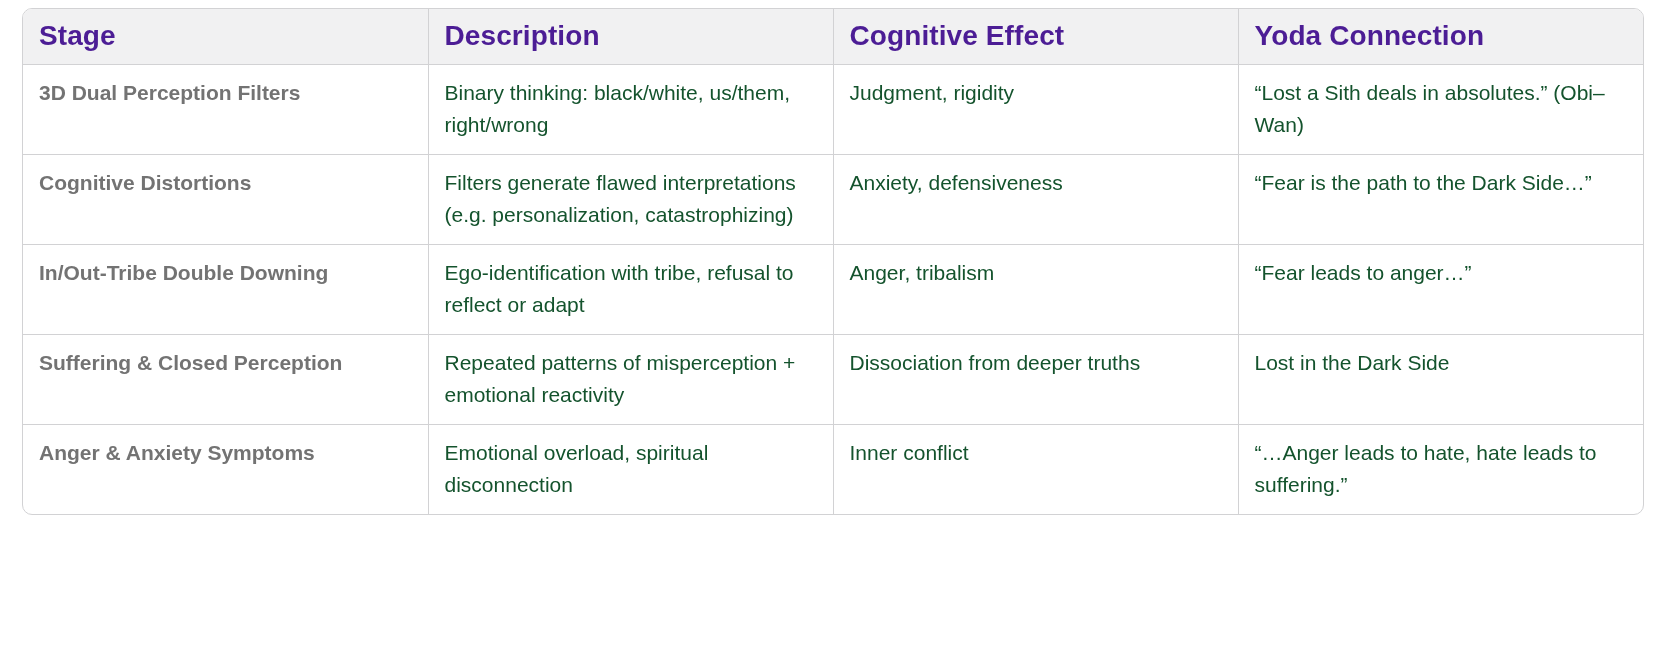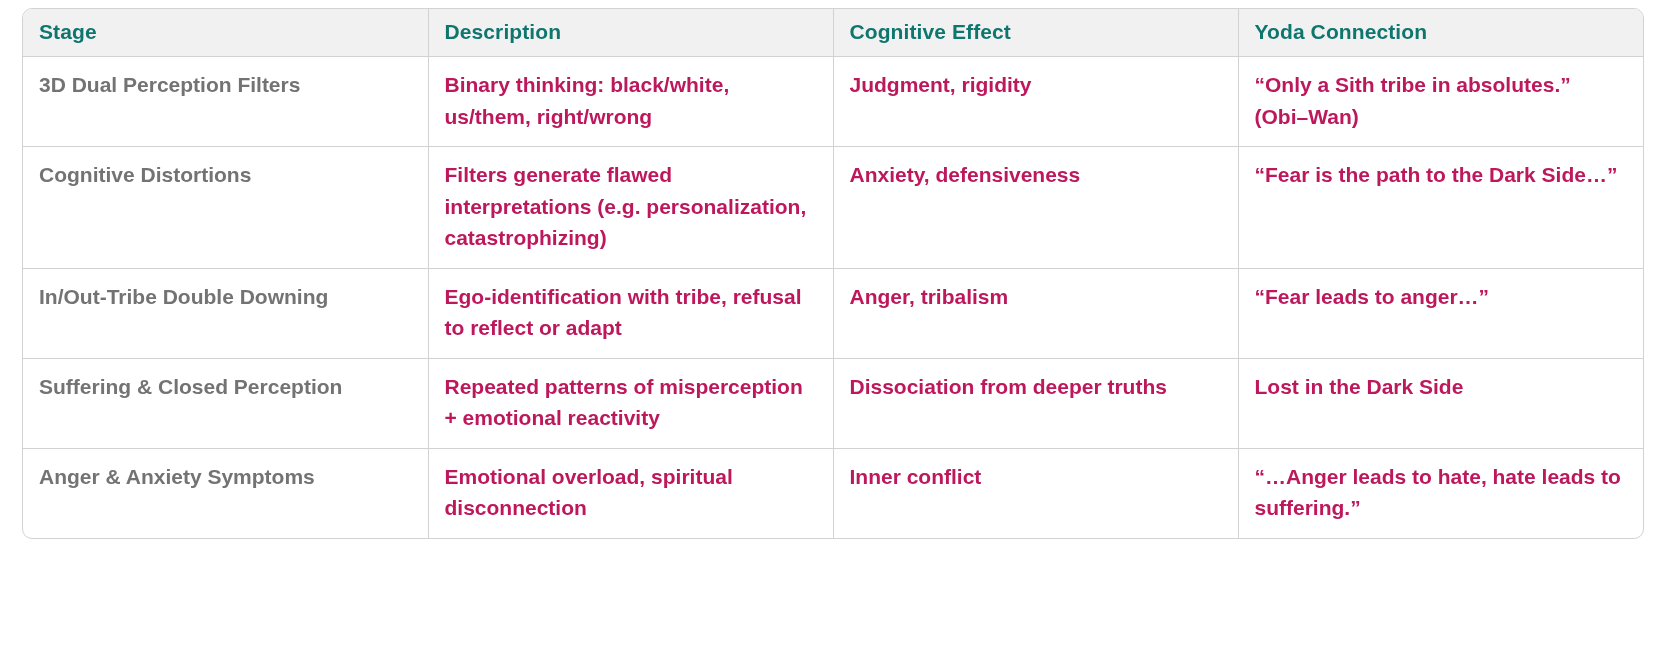--- a/index.html
+++ b/index.html
@@ -36,40 +36,39 @@
   }
 
   table.matrix col.c0 { width: 405px; }
   table.matrix col.c1 { width: 405px; }
   table.matrix col.c2 { width: 405px; }
   table.matrix col.c3 { width: 405px; }
 
   table.matrix thead th {
     background: #f1f1f2;
     text-align: left;
-    font-size: 21px;
+    font-size: 28px;
     font-weight: bold;
-    color: #0f766e;
+    color: #4c1d95;
     padding: 11px 16px 12px 16px;
     border-right: 1px solid #d2d2d4;
     border-bottom: 1px solid #d2d2d4;
     letter-spacing: 0.1px;
     white-space: nowrap;
   }
   table.matrix thead th:last-child { border-right: none; }
 
   table.matrix tbody td {
     vertical-align: top;
     font-size: 21px;
-    color: #be185d;
+    color: #14532d;
     padding: 12px 16px 14px 16px;
     border-right: 1px solid #d2d2d4;
     border-bottom: 1px solid #d2d2d4;
     line-height: 1.50;
-    font-weight: bold;
   }
   table.matrix tbody td:last-child { border-right: none; }
   table.matrix tbody tr:last-child td { border-bottom: none; }
 
   table.matrix tbody td.stage {
     font-weight: bold;
     color: #737373;
   }
 </style>
 </head>
@@ -90,21 +89,21 @@
           <th>Description</th>
           <th>Cognitive Effect</th>
           <th>Yoda Connection</th>
         </tr>
       </thead>
       <tbody>
         <tr>
           <td class="stage">3D Dual Perception Filters</td>
           <td>Binary thinking: black/white, us/them, right/wrong</td>
           <td>Judgment, rigidity</td>
-          <td>“Only a Sith tribe in absolutes.” (Obi–Wan)</td>
+          <td>“Lost a Sith deals in absolutes.” (Obi–Wan)</td>
         </tr>
         <tr>
           <td class="stage">Cognitive Distortions</td>
           <td>Filters generate flawed interpretations (e.g. personalization, catastrophizing)</td>
           <td>Anxiety, defensiveness</td>
           <td>“Fear is the path to the Dark Side…”</td>
         </tr>
         <tr>
           <td class="stage">In/Out-Tribe Double Downing</td>
           <td>Ego-identification with tribe, refusal to reflect or adapt</td>

